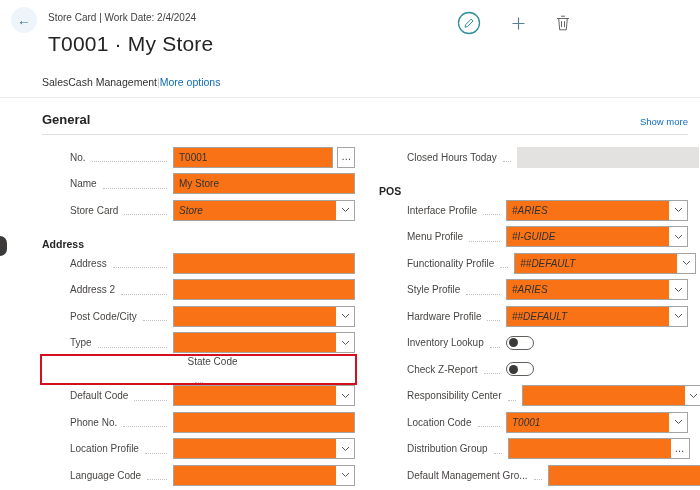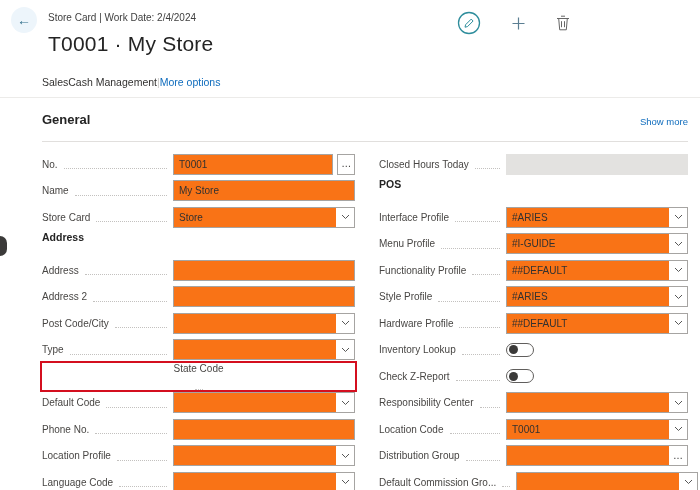--- a/index.html
+++ b/index.html
@@ -28,55 +28,55 @@
     display: flex; align-items: flex-end; 
     padding: 20px 0 9px 42px; font-size: 10.5px; color: #323130;
     border-bottom: 1px solid #ecebe9;
   }
   .menu-item { cursor: pointer; }
   .menu-sep { color: #c8c6c4; }
   .menu-link { color: #0f6cbd; cursor: pointer; }
 
   .section-head {
     display: flex; justify-content: space-between; align-items: flex-end;
-    margin: 14px 12px 0 42px; padding-bottom: 14px; border-bottom: 1px solid #e1dfdd;
+    margin: 14px 12px 0 42px; padding-bottom: 7px; border-bottom: 1px solid #e1dfdd;
   }
   .section-title { font-size: 13px; font-weight: 700; color: #242424; }
   .show-more { font-size: 9.5px; color: #0f6cbd; cursor: pointer; }
 
   .columns { display: flex; gap: 24px; padding: 9px 12px 0 42px; }
   .col { width: 313px; }
   .col.right { width: 309px; }
 
   .field-row { display: flex; align-items: center; height: 26.5px; position: relative; }
   .field-row.highlighted { box-shadow: 0 0 0 2px #d40f1f; flex-direction: column; }
-  .f-label { font-size: 10px; color: #484644; white-space: nowrap; }
+  .f-label { font-size: 10px; color: #484644; white-space: nowrap; margin-left: 28px; }
   .leader { flex: 1; border-bottom: 1px dotted #c3c1bf; height: 10px; margin: 0 6px; min-width: 8px; }
   .control { width: 182px; flex: none; display: flex; align-items: center; }
 
   .txt {
     width: 100%; height: 21px; border: 1px solid #a6a4a2; background: #f97316;
     font-size: 10px; padding: 0 5px; color: #323130; font-family: inherit;
   }
-  .txt.naked { border: none; height: 19px; flex: 1; width: auto; min-width: 0; }
+  .txt.naked { border: none; height: 19px; flex: 1; width: auto; min-width: 0; font-style: italic; }
   .combo { width: 100%; height: 21px; border: 1px solid #a6a4a2; background: #fff; display: flex; align-items: center; }
   .chev { width: 18px; display: flex; align-items: center; justify-content: center; cursor: pointer; }
   .dots { width: 18px; text-align: center; font-size: 10px; color: #323130; cursor: pointer; }
   .assist-btn {
     width: 20px; height: 21px; border: 1px solid #a6a4a2; background: #fff;
     margin-left: 4px; font-size: 10px; line-height: 1; color: #323130; cursor: pointer; font-family: inherit;
   }
   .toggle {
     width: 28px; height: 14px; border: 1px solid #605e5c; border-radius: 8px;
     background: #fff; display: flex; align-items: center; padding: 1px; cursor: pointer;
   }
   .knob { width: 9px; height: 9px; border-radius: 50%; background: #3b3a39; margin-left: 1px; }
   .disabled-box { width: 100%; height: 21px; background: #e3e2e0; }
 
-  .group-row { display: flex; align-items: flex-start; height: 26.5px; }
+  .group-row { display: flex; align-items: flex-end; height: 26.5px; }
   .group-label { font-size: 10.5px; font-weight: 700; color: #242424; }
 
   .side-tab {
     position: absolute; left: 0; top: 236px; width: 7px; height: 20px;
     background: #3b3a39; border-radius: 0 10px 10px 0; cursor: pointer;
   }
 </style>
 </head>
 <body>
 
@@ -383,21 +383,21 @@
         <span class="f-label">Distribution Group</span>
         <span class="leader"></span>
         <div class="control">
           <div class="combo">
             <input class="txt naked" style="">
             <span class="dots">…</span>
           </div>
         </div>
       </div>
       <div class="field-row">
-        <span class="f-label">Default Commission Gro...</span>
+        <span class="f-label">Default Management Gro...</span>
         <span class="leader"></span>
         <div class="control">
           <div class="combo">
             <input class="txt naked" style="">
             <span class="chev">
               <svg width="9" height="6" viewBox="0 0 9 6">
                 <path d="M1 1l3.5 3.5L8 1" fill="none" stroke="#575757" stroke-width="1"></path>
               </svg>
             </span>
           </div>

